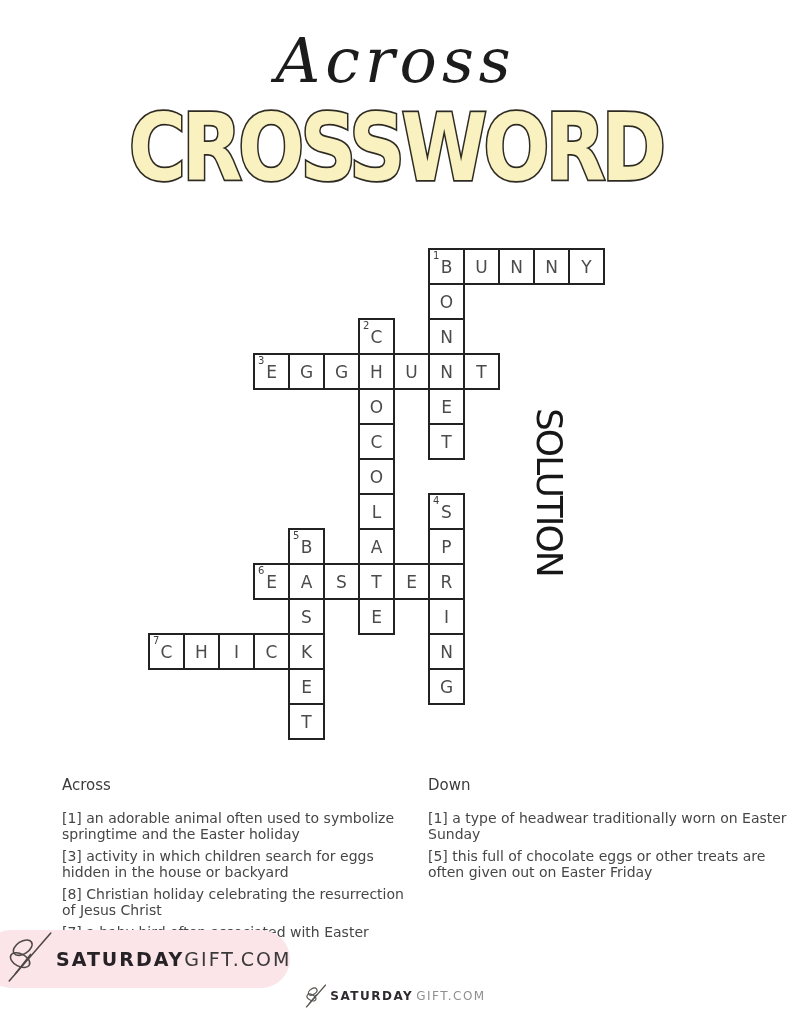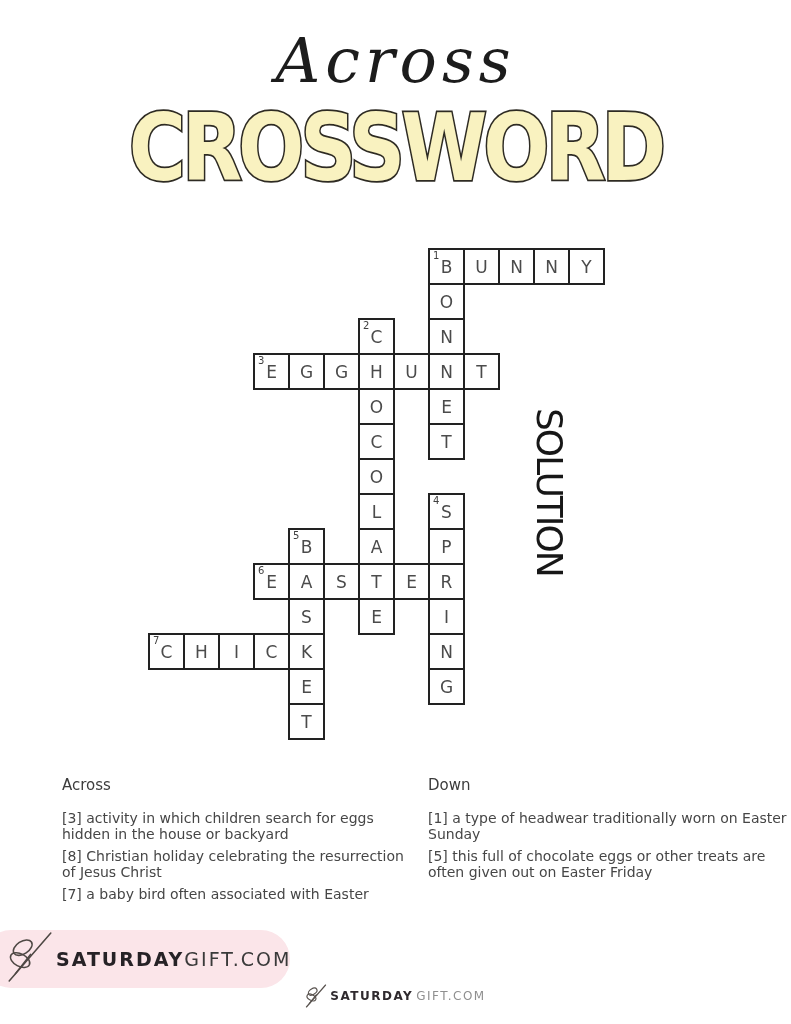--- a/index.html
+++ b/index.html
@@ -205,20 +205,21 @@
       <div class="cell" style="left: 105px; top: 385px;">
         <span>C</span>
       </div>
     </div>
 
   <div class="solution">SOLUTION</div>
 
   <div class="clues-col across">
     <h3>Across</h3>
     <div id="across-list">
+        <p class="clue">[1] an adorable animal often used to symbolize springtime and the Easter holiday</p>
         <p class="clue">[3] activity in which children search for eggs hidden in the house or backyard</p>
         <p class="clue">[8] Christian holiday celebrating the resurrection of Jesus Christ</p>
         <p class="clue">[7] a baby bird often associated with Easter</p>
       </div>
   </div>
   <div class="clues-col down">
     <h3>Down</h3>
     <div id="down-list">
         <p class="clue">[1] a type of headwear traditionally worn on Easter Sunday</p>
         <p class="clue">[5] this full of chocolate eggs or other treats are often given out on Easter Friday</p>

